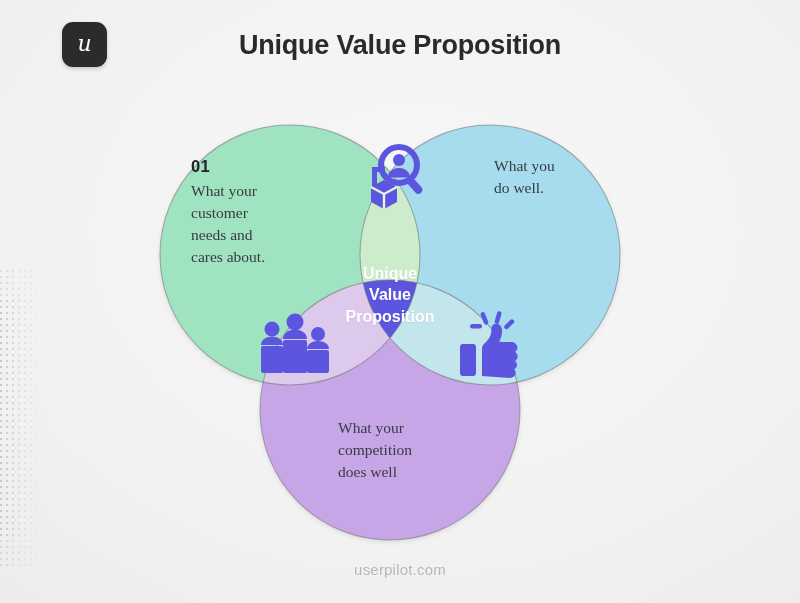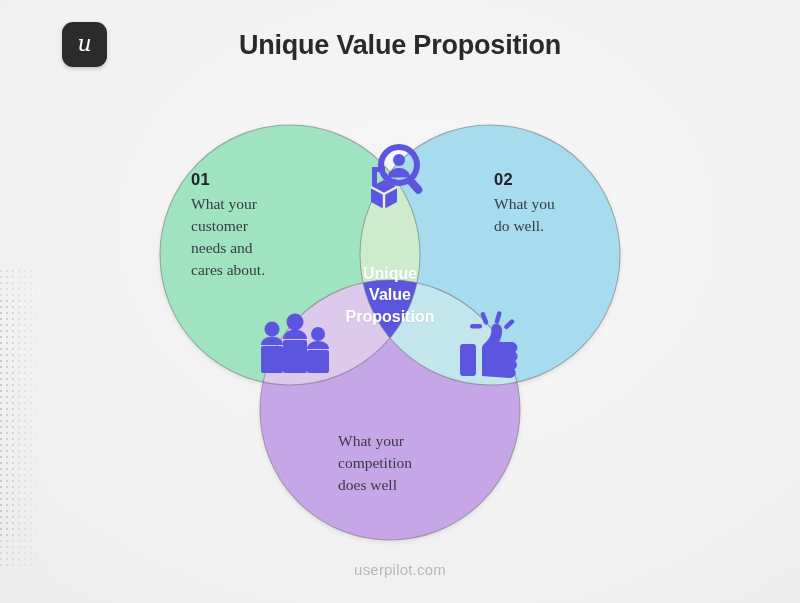--- a/index.html
+++ b/index.html
@@ -95,21 +95,20 @@
     width: 800px;
     height: 603px;
   }
 
   
   .label {
     position: absolute;
     color: #3a3a42;
     font-size: 15.5px;
     line-height: 1.42;
-    margin-top: 13px;
   }
   .label .num {
     display: block;
     font-weight: bold;
     font-size: 16.5px;
     color: #22222a;
     margin-bottom: 2px;
     letter-spacing: 0.2px;
   }
   .label .body { display: block; white-space: pre-line; font-family: Liberation Serif, serif; }
@@ -260,21 +259,20 @@
 
   <div class="label" id="label-01">
     <span class="num">01</span>
     <span class="body">What your
 customer
 needs and
 cares about.</span>
   </div>
 
   <div class="label" id="label-02">
-    <span class="num">02</span>
     <span class="body">What you
 do well.</span>
   </div>
 
   <div class="label" id="label-03">
     <span class="body">What your
 competition
 does well</span>
   </div>
 

